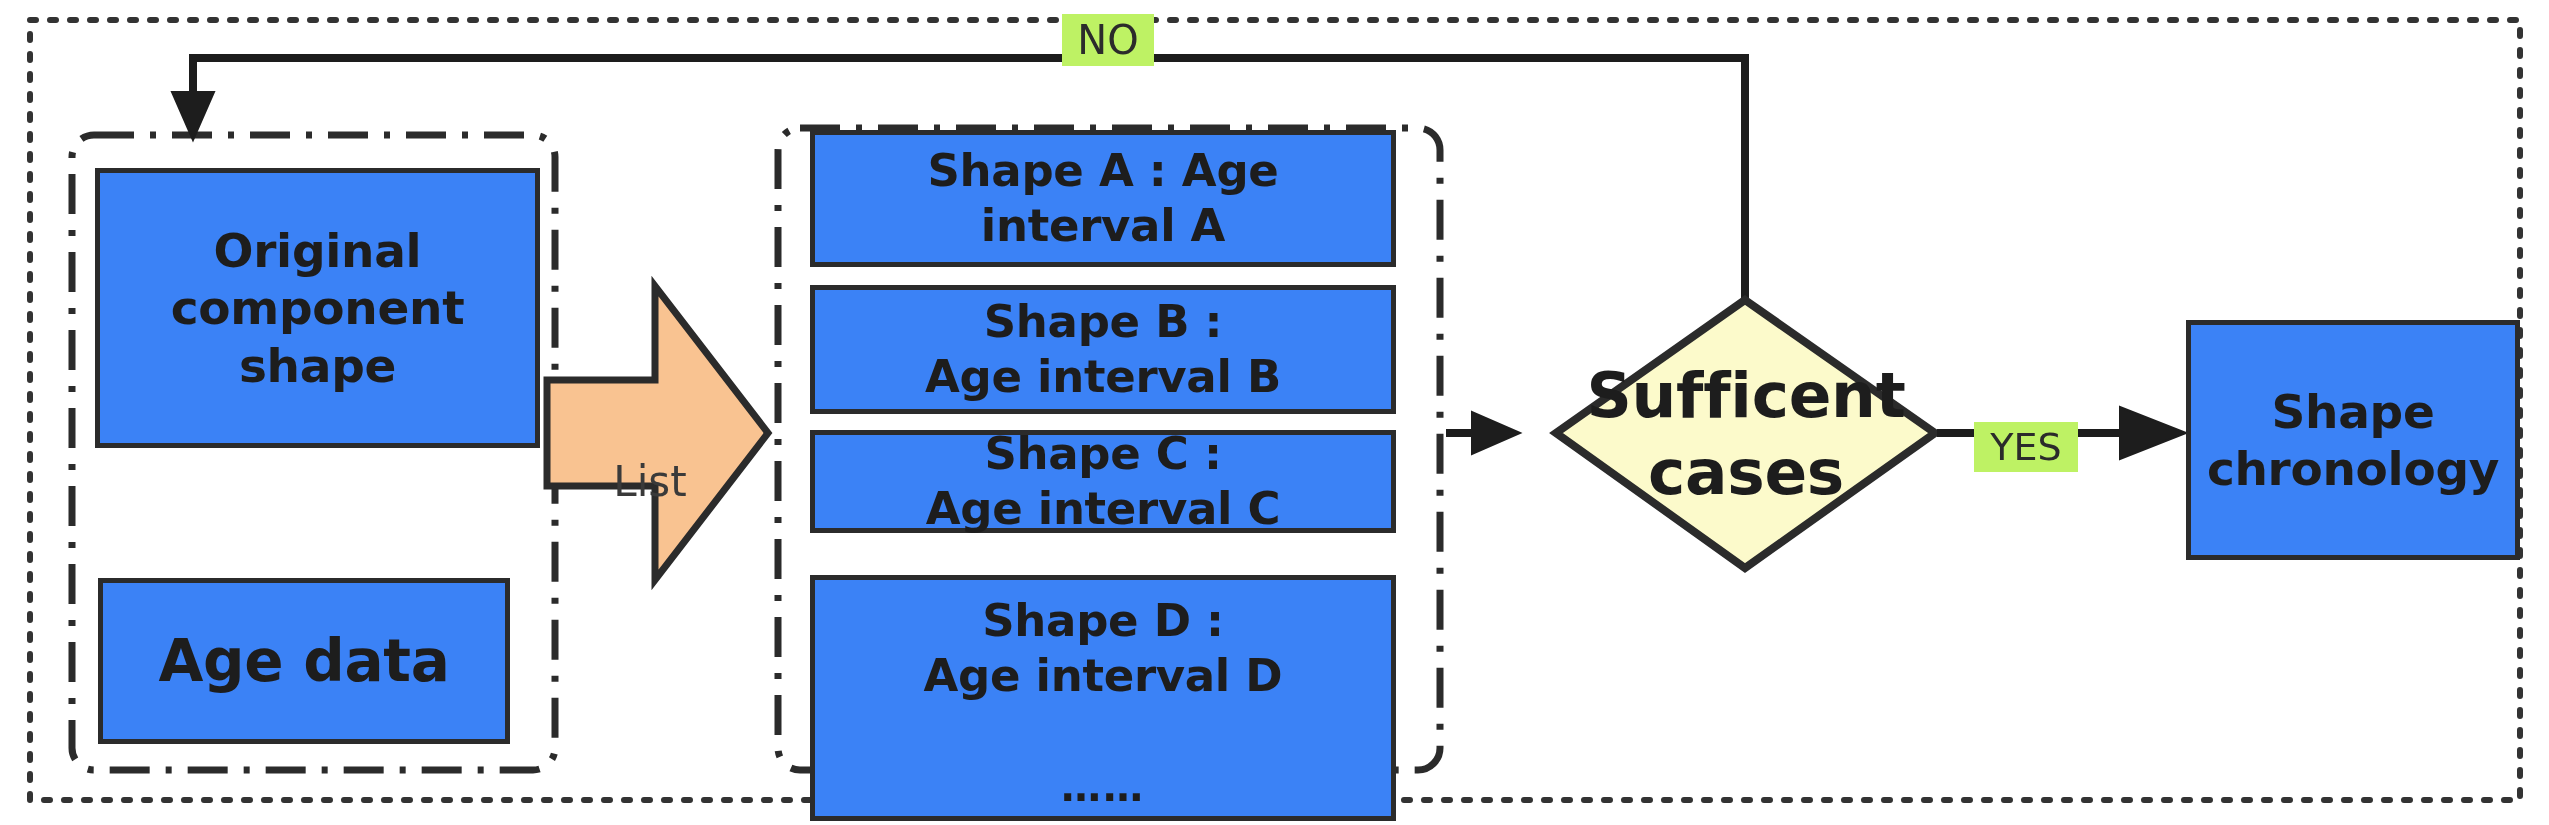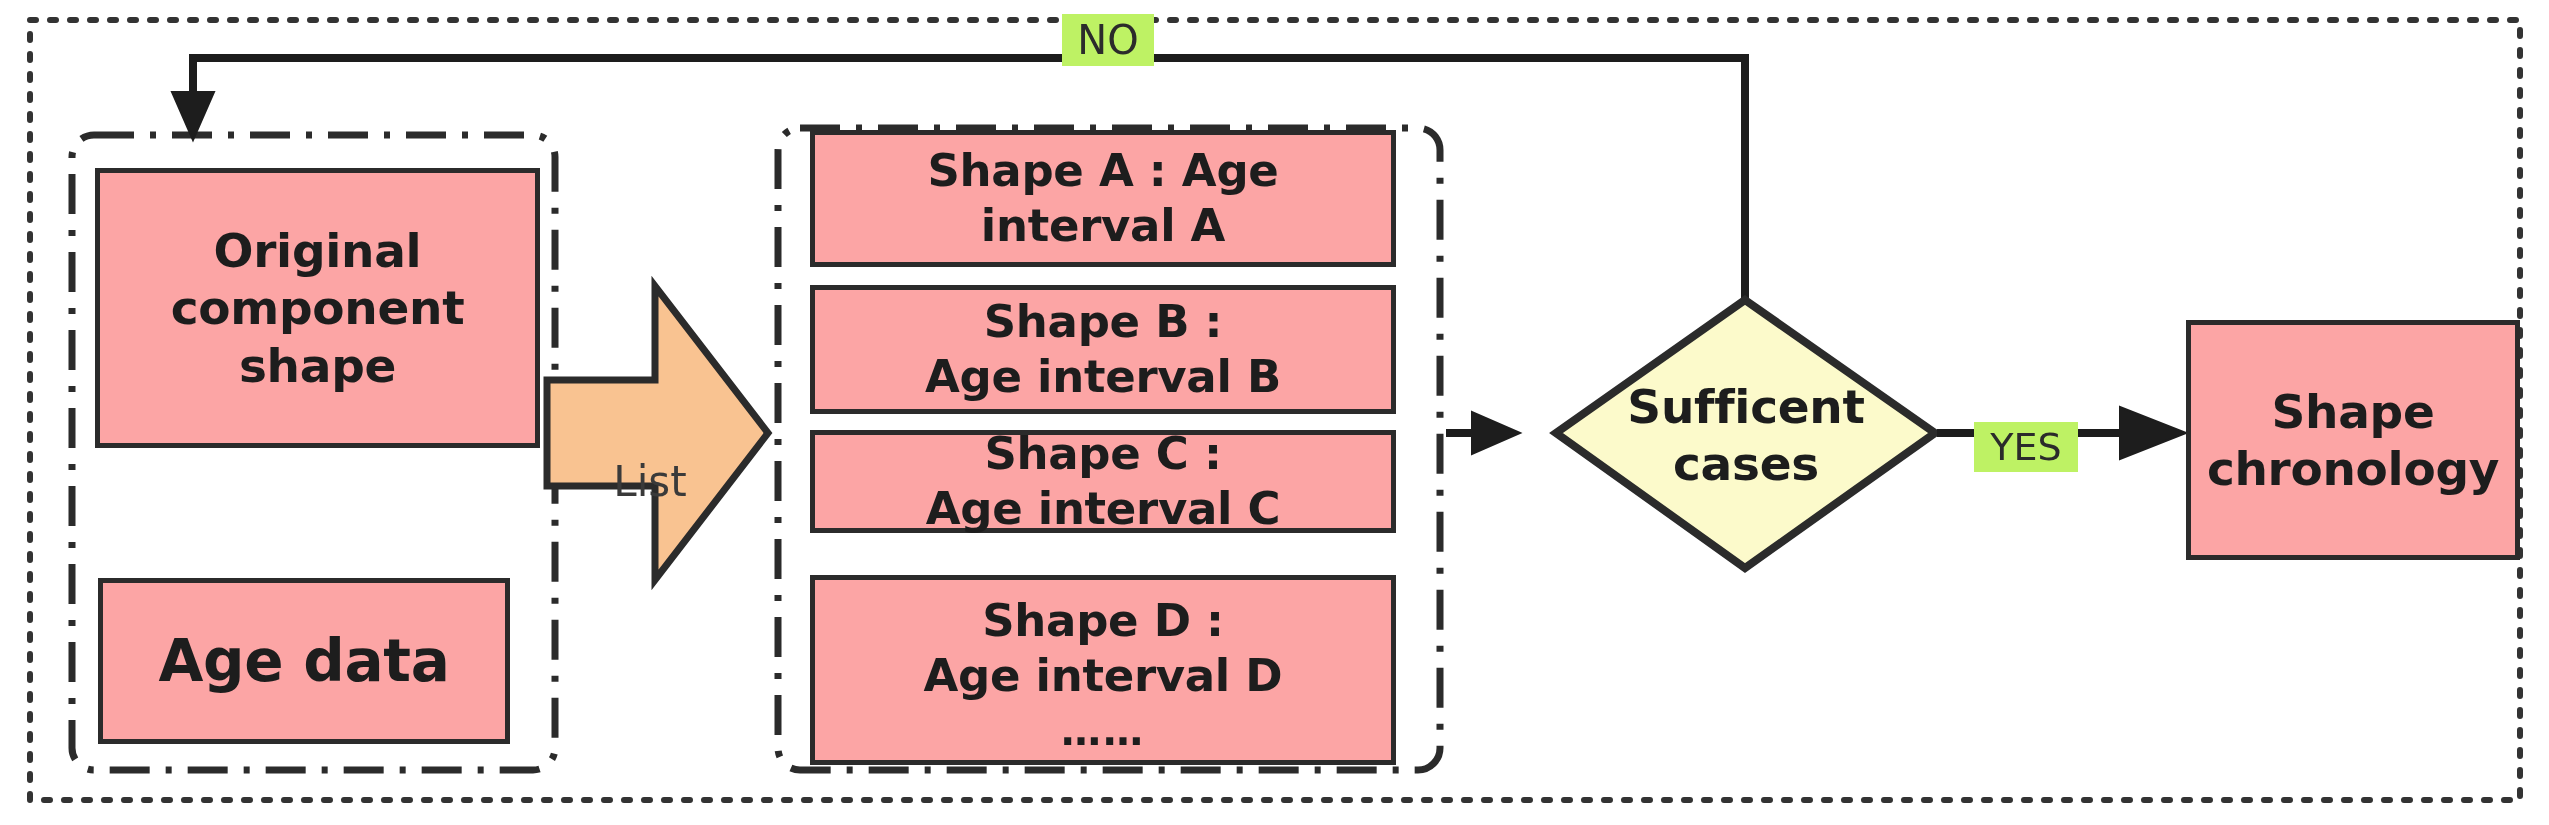--- a/index.html
+++ b/index.html
@@ -2,45 +2,45 @@
 <html><head>
 <meta charset="utf-8">
 <title>Shape Chronology Flowchart</title>
 <style>
   html,body{margin:0;padding:0;background:#ffffff;}
   body{font-family:"DejaVu Sans", sans-serif;}
   #stage{position:relative;width:2549px;height:825px;background:#ffffff;overflow:hidden;}
   svg.layer{position:absolute;left:0;top:0;width:2549px;height:825px;pointer-events:none;}
 
   .node{position:absolute;box-sizing:border-box;display:flex;align-items:center;justify-content:center;
-        text-align:center;background:#fca5a5;border:5px solid #2b2b2b;color:#1d1d1d;
+        text-align:center;background:#3b82f6;border:5px solid #2b2b2b;color:#1d1d1d;
         font-weight:bold;line-height:1.22;letter-spacing:-0.3px;}
   .node span{display:block;padding:0 6px;}
 
   
   #n-original{left:95px;top:168px;width:445px;height:280px;font-size:47px;}
   #n-agedata{left:98px;top:578px;width:412px;height:166px;font-size:58px;}
 
   
   .shapebox{left:810px;width:586px;font-size:45px;}
   #n-shapeA{top:130px;height:137px;}
   #n-shapeB{top:285px;height:129px;}
   #n-shapeC{top:430px;height:103px;}
-  #n-shapeD{top:575px;height:190px;align-items:center;padding-top:14px;}
+  #n-shapeD{top:575px;height:246px;align-items:center;padding-top:14px;}
 
   #n-shapeD .stack{display:flex;flex-direction:column;align-items:center;justify-content:space-between;height:100%;width:100%;}
   #n-shapeD .ell{font-size:40px;letter-spacing:2px;padding-bottom:4px;}
 
   
   #n-chronology{left:2186px;top:320px;width:334px;height:240px;font-size:47px;}
 
   
   #n-diamond-label{position:absolute;left:1560px;top:365px;width:372px;height:140px;
         display:flex;align-items:center;justify-content:center;text-align:center;
-        font-size:47px;font-weight:bold;color:#1d1d1d;line-height:1.22;letter-spacing:-0.3px;}
+        font-size:63px;font-weight:bold;color:#1d1d1d;line-height:1.22;letter-spacing:-0.3px;}
 
   
   #lbl-list{position:absolute;left:575px;top:403px;width:150px;height:60px;
         display:flex;align-items:center;justify-content:center;
         font-size:42px;color:#3a3a3a;font-weight:normal;margin-top:48px;}
 
   
   .edgelabel{position:absolute;background:#bef264;color:#2b2b2b;font-size:40px;
              display:flex;align-items:center;justify-content:center;font-weight:normal;}
   #lbl-no{left:1062px;top:14px;width:92px;height:52px;}

